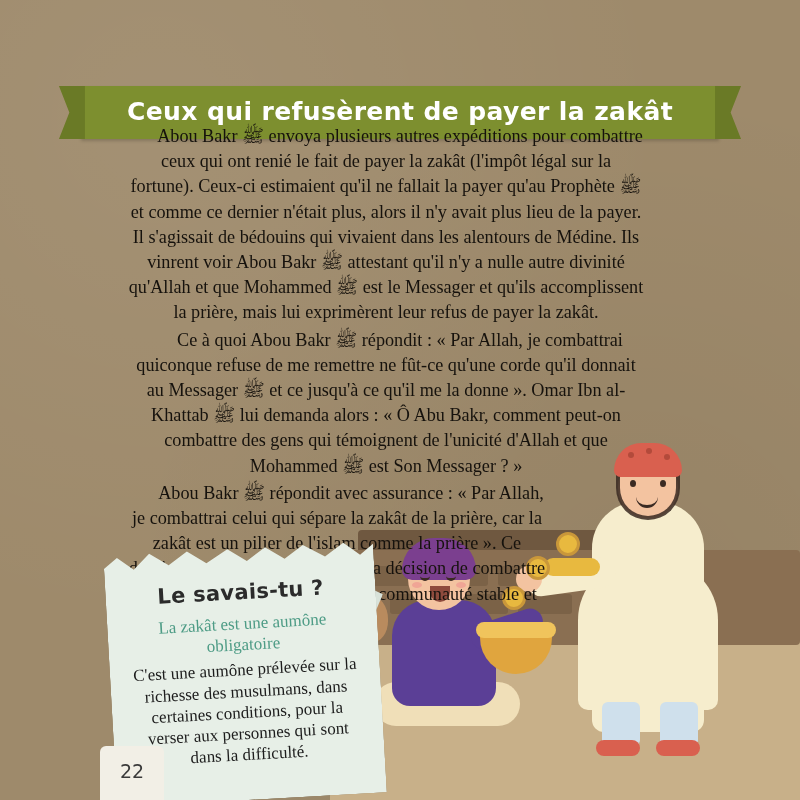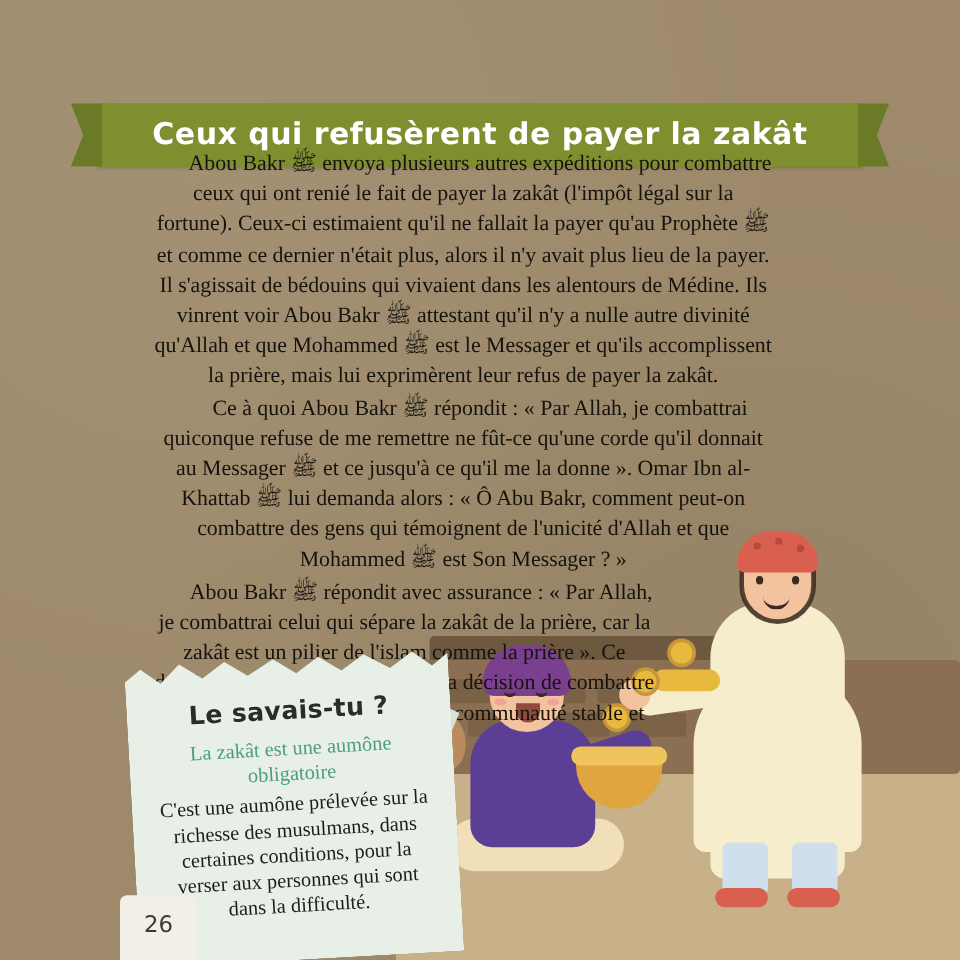--- a/index.html
+++ b/index.html
@@ -452,16 +452,16 @@
   <div class="note-corner" style="left:340px; top:580px;"></div>
   <div class="note">
     <div class="note-inner">
       <div class="note-title">Le savais-tu ?</div>
       <div class="note-sub">La zakât est une aumône obligatoire</div>
       <div class="note-body">C'est une aumône prélevée sur la richesse des musulmans, dans certaines conditions, pour la verser aux personnes qui sont dans la difficulté.</div>
     </div>
   </div>
 
   <div class="page-tab">
-    <div class="page-num">26</div>
+    <div class="page-num">22</div>
   </div>
 
 </div>
 
 </body></html>

